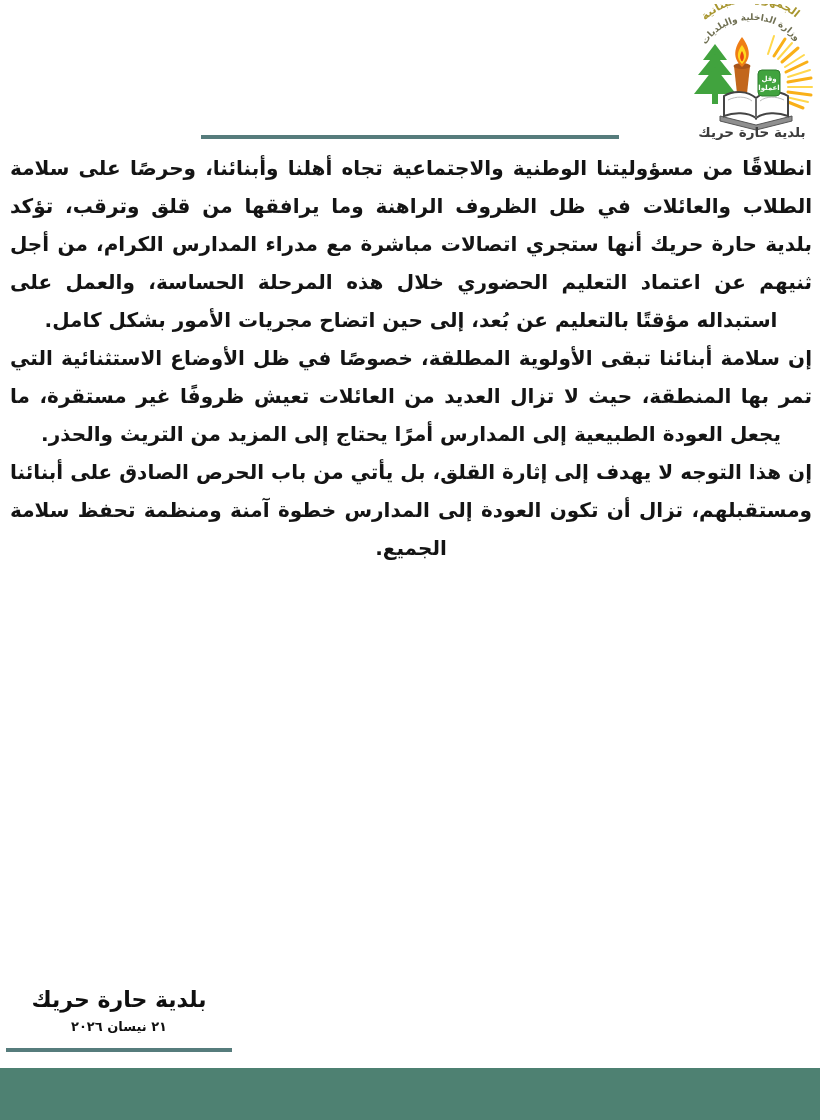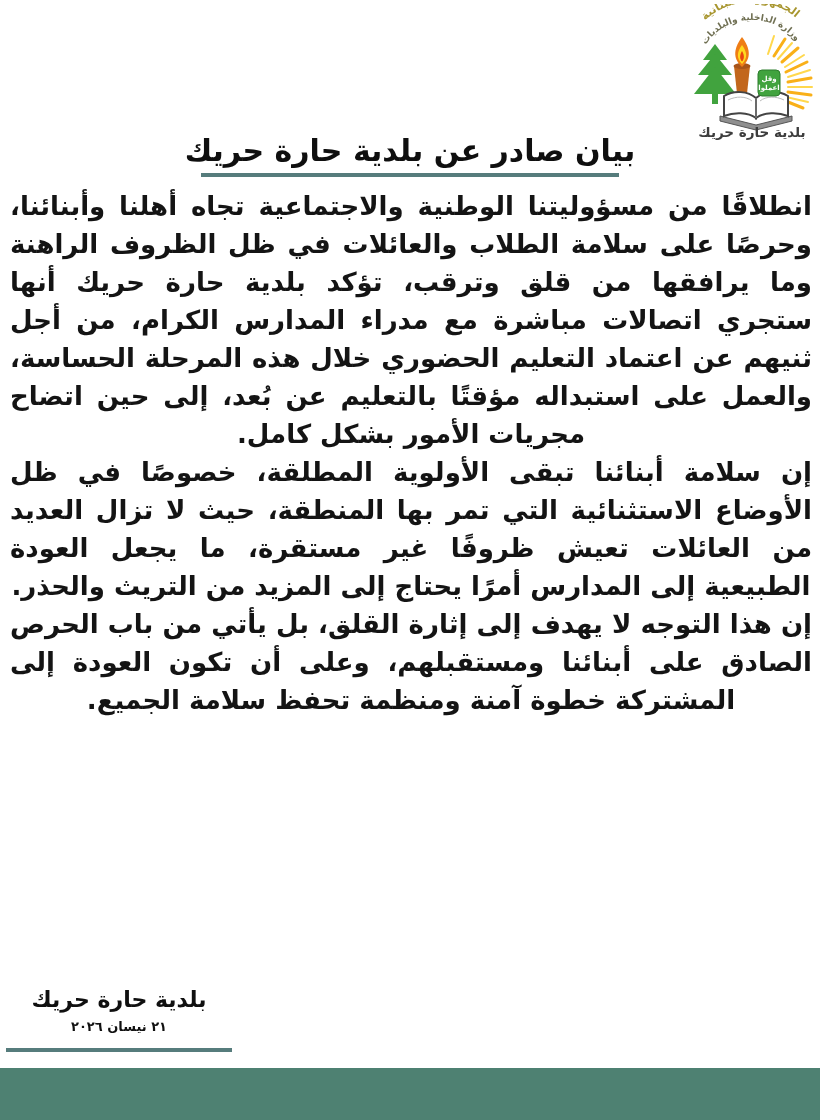--- a/index.html
+++ b/index.html
@@ -33,21 +33,21 @@
   .title-underline{
     width:418px;height:4px;
     margin:3px auto 0 auto;
     background:#567c7c;
   }
   
   .statement{
     direction:rtl;
     padding:10px 8px 0 10px;
     color:#141414;
-    font-size:26px;
+    font-size:20px;
     font-weight:bold;
     line-height:38px;
   }
   .statement p{
     margin:0;
     text-align:justify;
     text-align-last:center;
   }
   
   .signature{
@@ -133,28 +133,27 @@
       <textPath href="#arcTop" startOffset="50%" text-anchor="middle">الجمهورية اللبنانية</textPath>
     </text>
     <text font-size="9" font-weight="bold" fill="#6f6f52">
       <textPath href="#arcIn" startOffset="50%" text-anchor="middle">وزارة الداخلية والبلديات</textPath>
     </text>
 
     <text x="66" y="133" text-anchor="middle" font-size="13.5" font-weight="bold" fill="#3d3d3d">بلدية حارة حريك</text>
   </svg>
 
   <div class="title-wrap">
-    <h1 class="doc-title">بيان صادر عن بلدية حارة حريك</h1>
     <div class="title-underline"></div>
   </div>
 
   <main class="statement">
     <p>انطلاقًا من مسؤوليتنا الوطنية والاجتماعية تجاه أهلنا وأبنائنا، وحرصًا على سلامة الطلاب والعائلات في ظل الظروف الراهنة وما يرافقها من قلق وترقب، تؤكد بلدية حارة حريك أنها ستجري اتصالات مباشرة مع مدراء المدارس الكرام، من أجل ثنيهم عن اعتماد التعليم الحضوري خلال هذه المرحلة الحساسة، والعمل على استبداله مؤقتًا بالتعليم عن بُعد، إلى حين اتضاح مجريات الأمور بشكل كامل.</p>
     <p>إن سلامة أبنائنا تبقى الأولوية المطلقة، خصوصًا في ظل الأوضاع الاستثنائية التي تمر بها المنطقة، حيث لا تزال العديد من العائلات تعيش ظروفًا غير مستقرة، ما يجعل العودة الطبيعية إلى المدارس أمرًا يحتاج إلى المزيد من التريث والحذر.</p>
-    <p>إن هذا التوجه لا يهدف إلى إثارة القلق، بل يأتي من باب الحرص الصادق على أبنائنا ومستقبلهم، وعلى أن تكون العودة إلى المشتركة خطوة آمنة ومنظمة تحفظ سلامة الجميع.</p>
+    <p>إن هذا التوجه لا يهدف إلى إثارة القلق، بل يأتي من باب الحرص الصادق على أبنائنا ومستقبلهم، تزال أن تكون العودة إلى المدارس خطوة آمنة ومنظمة تحفظ سلامة الجميع.</p>
   </main>
 
   <div class="signature">
     <div class="sig-name">بلدية حارة حريك</div>
     <div class="sig-date">٢١ نيسان ٢٠٢٦</div>
     <div class="sig-line"></div>
   </div>
 
   <footer class="footer-band"></footer>
 

